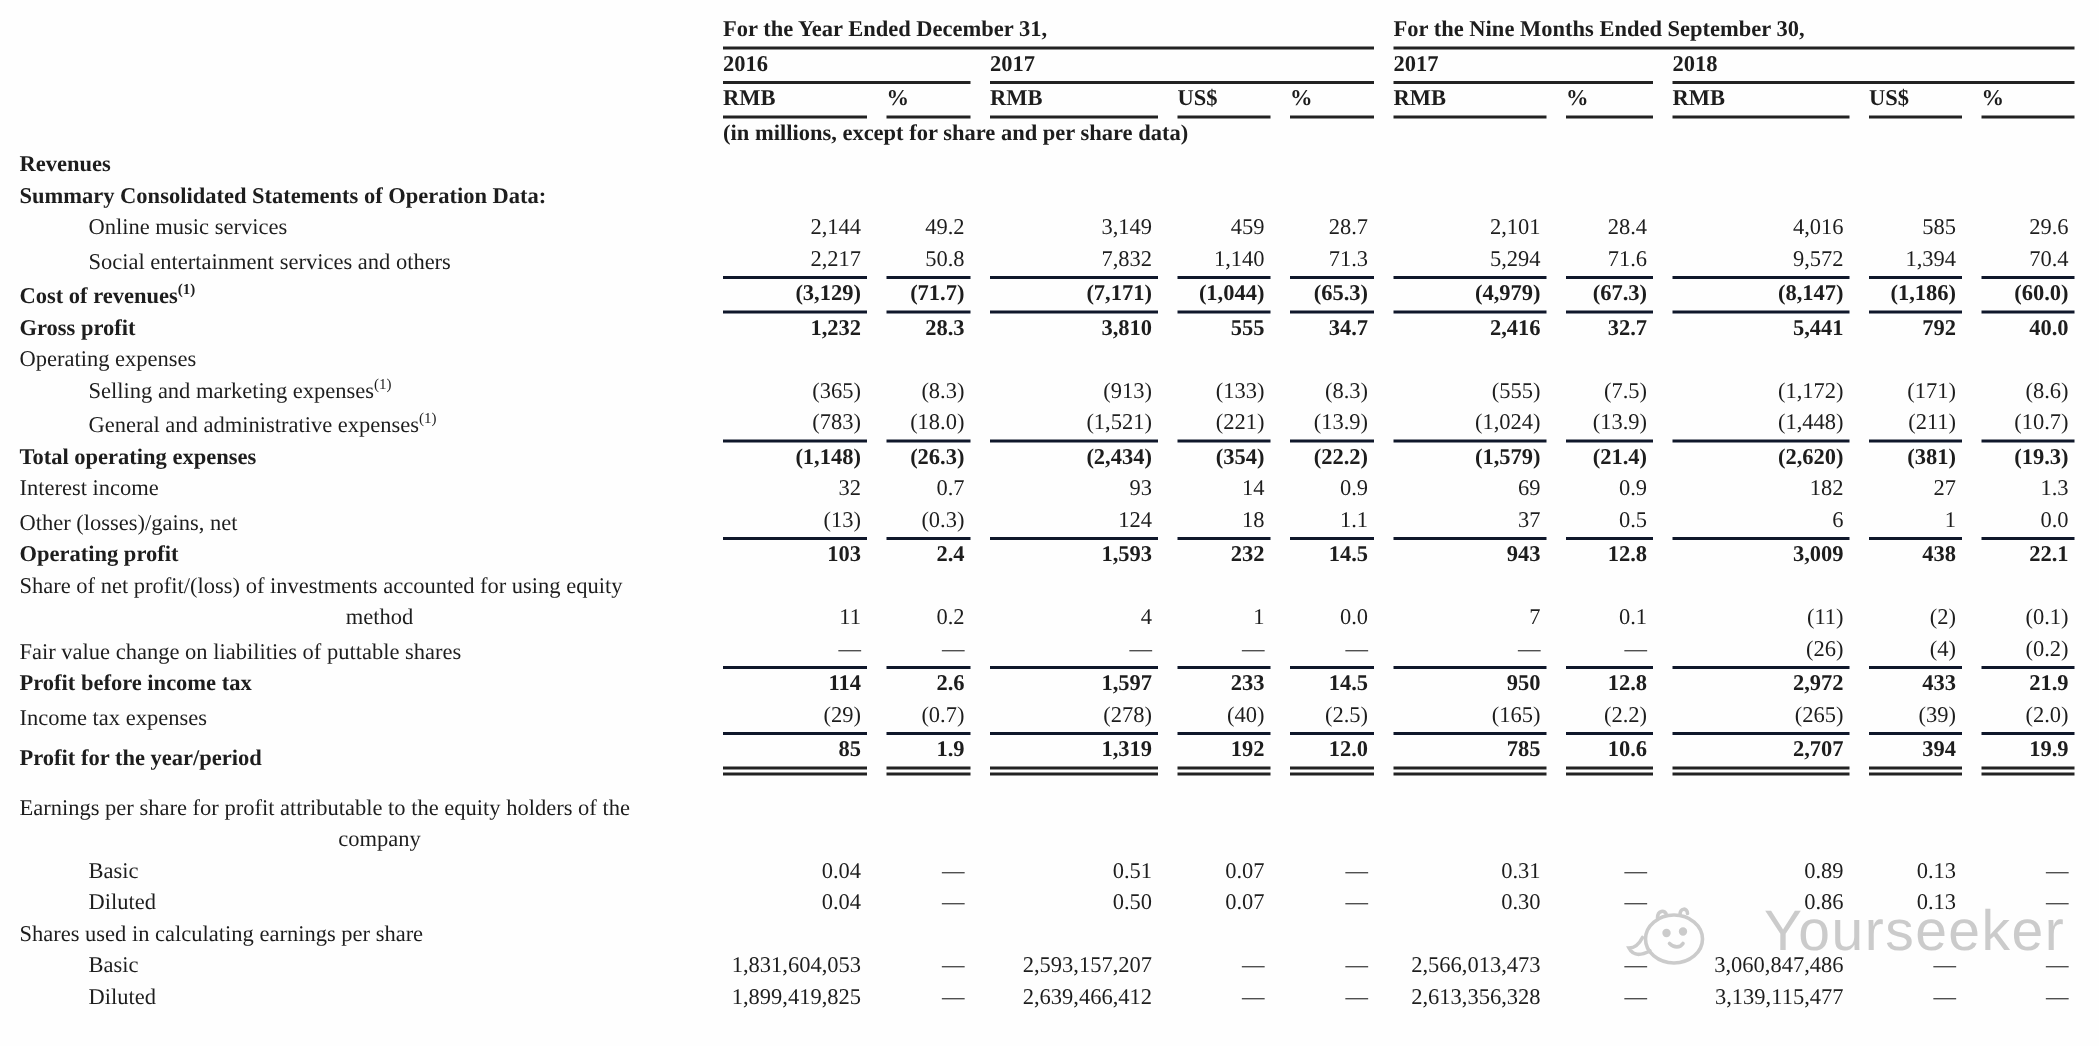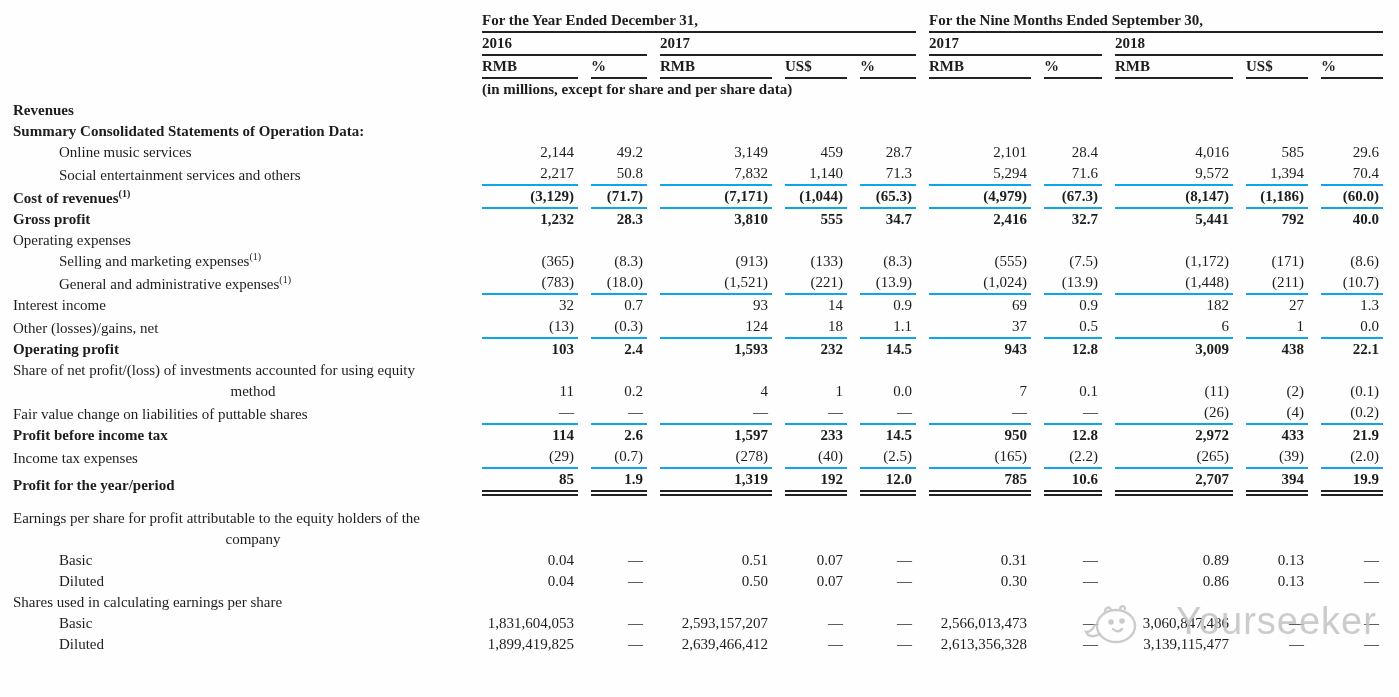--- a/index.html
+++ b/index.html
@@ -23,21 +23,21 @@
     font-size: 15px;
     line-height: 21px;
     vertical-align: bottom;
     white-space: nowrap;
   }
   td.num { text-align: right; padding-right: 4px; }
   td.lbl { text-align: left; }
   .b { font-weight: bold; }
   .ind { padding-left: 46px; }
   .l2 { padding-left: 24px; text-align: center; }
-  td.ru { border-bottom: 2px solid #0ea5e9; }
+  td.ru { border-bottom: 2px solid #0f172a; }
   td.rd { border-bottom: 6px double #222; }
   td.gh {
     text-align: left; font-weight: bold;
     border-bottom: 2px solid #222;
   }
   td.note { text-align: left; font-weight: bold; padding-right: 95px; }
   sup { font-size: 10px; line-height: 0; }
   tr.spacer td { height: 12px; line-height: 12px; }
   #watermark {
     position: absolute;
@@ -189,20 +189,33 @@
         <td class="num ru">(1,521)</td>
         <td class="num ru">(221)</td>
         <td class="num ru">(13.9)</td>
         <td class="num ru">(1,024)</td>
         <td class="num ru">(13.9)</td>
         <td class="num ru">(1,448)</td>
         <td class="num ru">(211)</td>
         <td class="num ru">(10.7)</td>
       </tr>
       <tr>
+        <td class="lbl b"><span>Total operating expenses</span></td>
+        <td class="num b">(1,148)</td>
+        <td class="num b">(26.3)</td>
+        <td class="num b">(2,434)</td>
+        <td class="num b">(354)</td>
+        <td class="num b">(22.2)</td>
+        <td class="num b">(1,579)</td>
+        <td class="num b">(21.4)</td>
+        <td class="num b">(2,620)</td>
+        <td class="num b">(381)</td>
+        <td class="num b">(19.3)</td>
+      </tr>
+      <tr>
         <td class="lbl"><span>Interest income</span></td>
         <td class="num">32</td>
         <td class="num">0.7</td>
         <td class="num">93</td>
         <td class="num">14</td>
         <td class="num">0.9</td>
         <td class="num">69</td>
         <td class="num">0.9</td>
         <td class="num">182</td>
         <td class="num">27</td>

